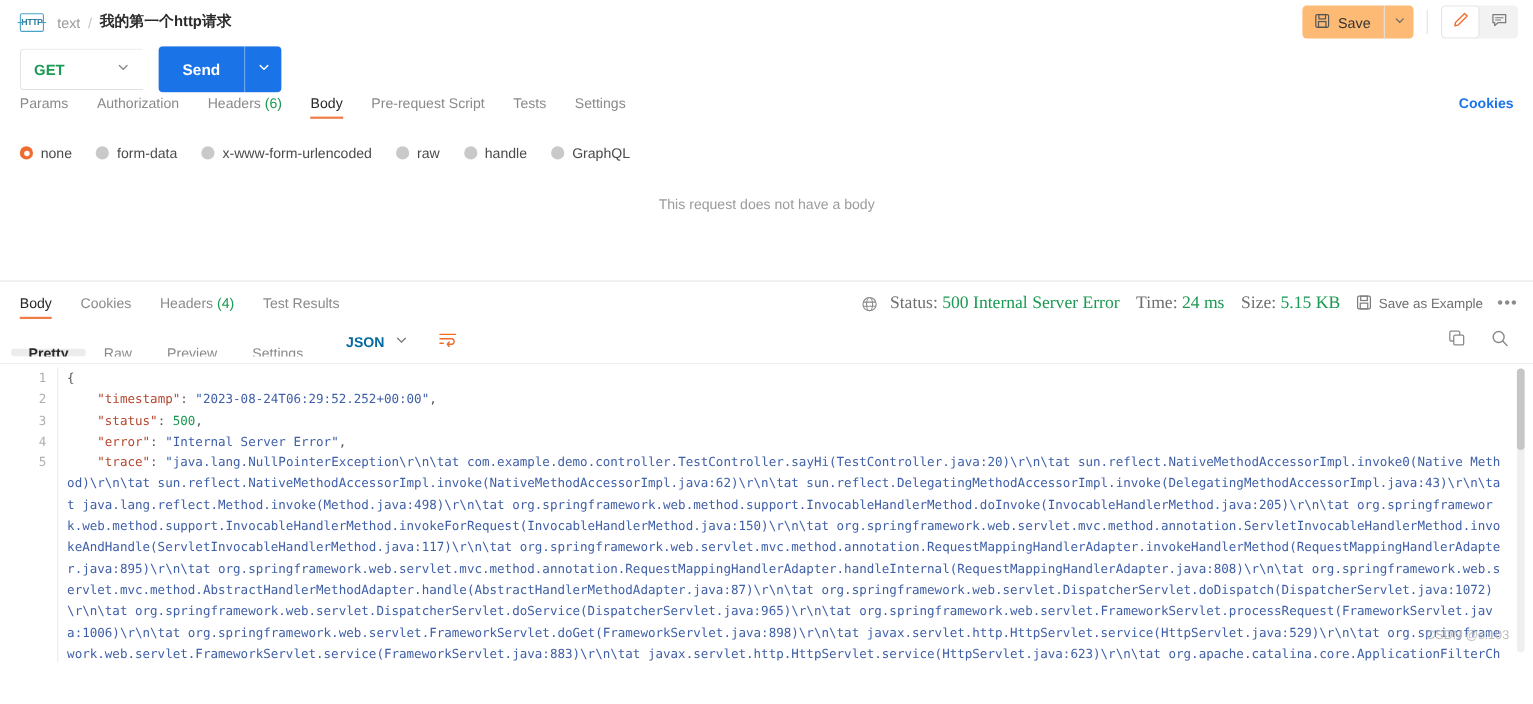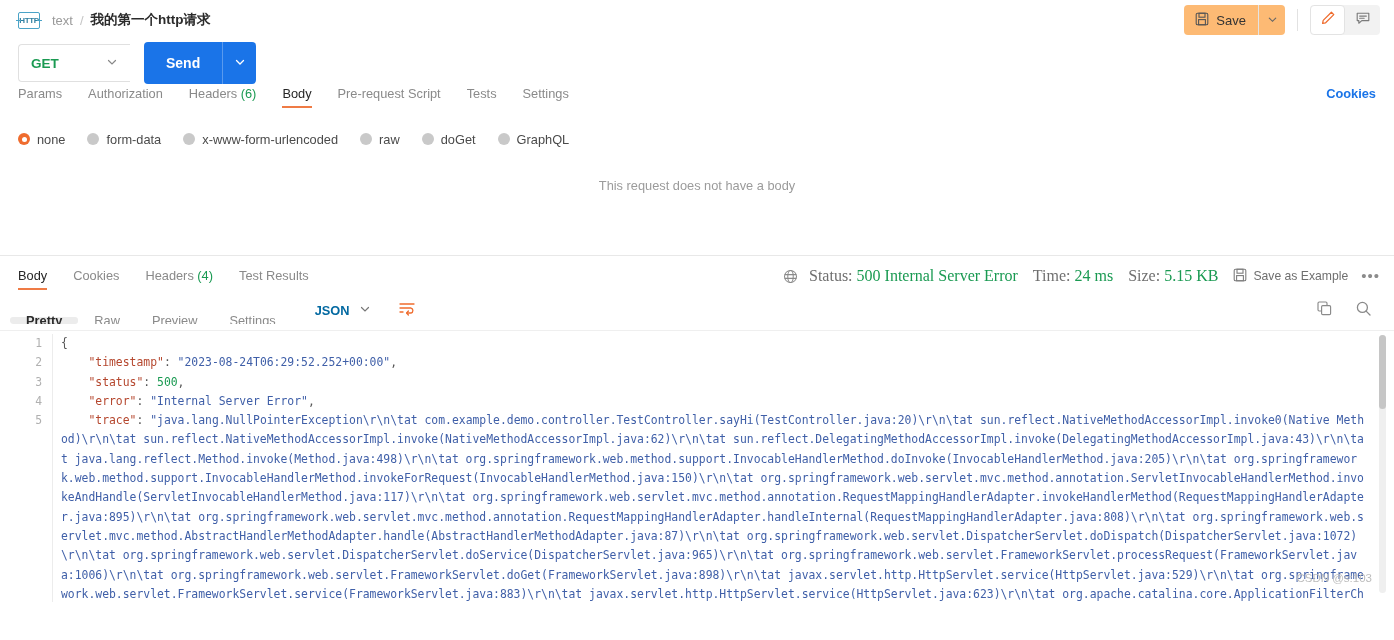--- a/index.html
+++ b/index.html
@@ -435,21 +435,21 @@
     <div class="bt">
       <span class="radio"></span>
       <span>x-www-form-urlencoded</span>
     </div>
     <div class="bt">
       <span class="radio"></span>
       <span>raw</span>
     </div>
     <div class="bt">
       <span class="radio"></span>
-      <span>doGet</span>
+      <span>handle</span>
     </div>
     <div class="bt">
       <span class="radio"></span>
       <span>GraphQL</span>
     </div>
   </div>
 
 <div class="no-body">This request does not have a body</div>
 
 <div class="resp-sep"></div>

